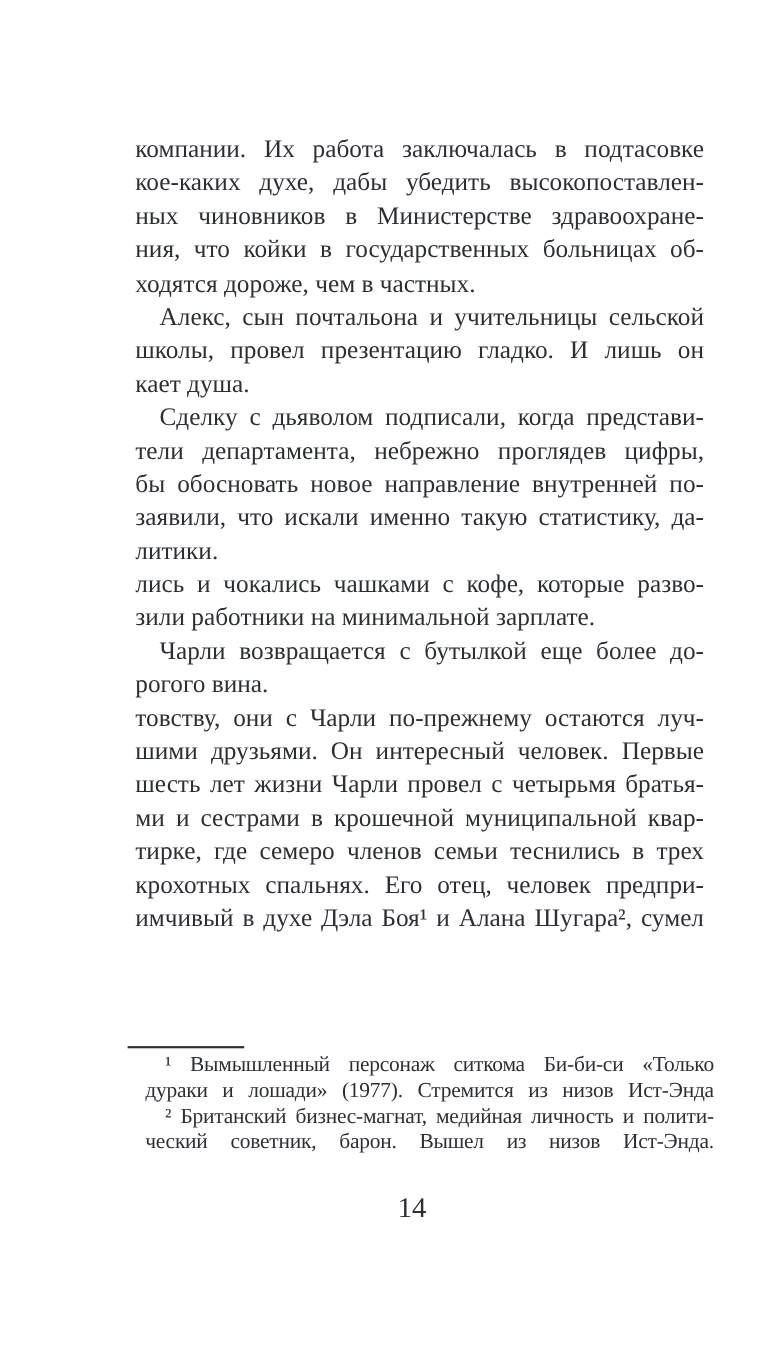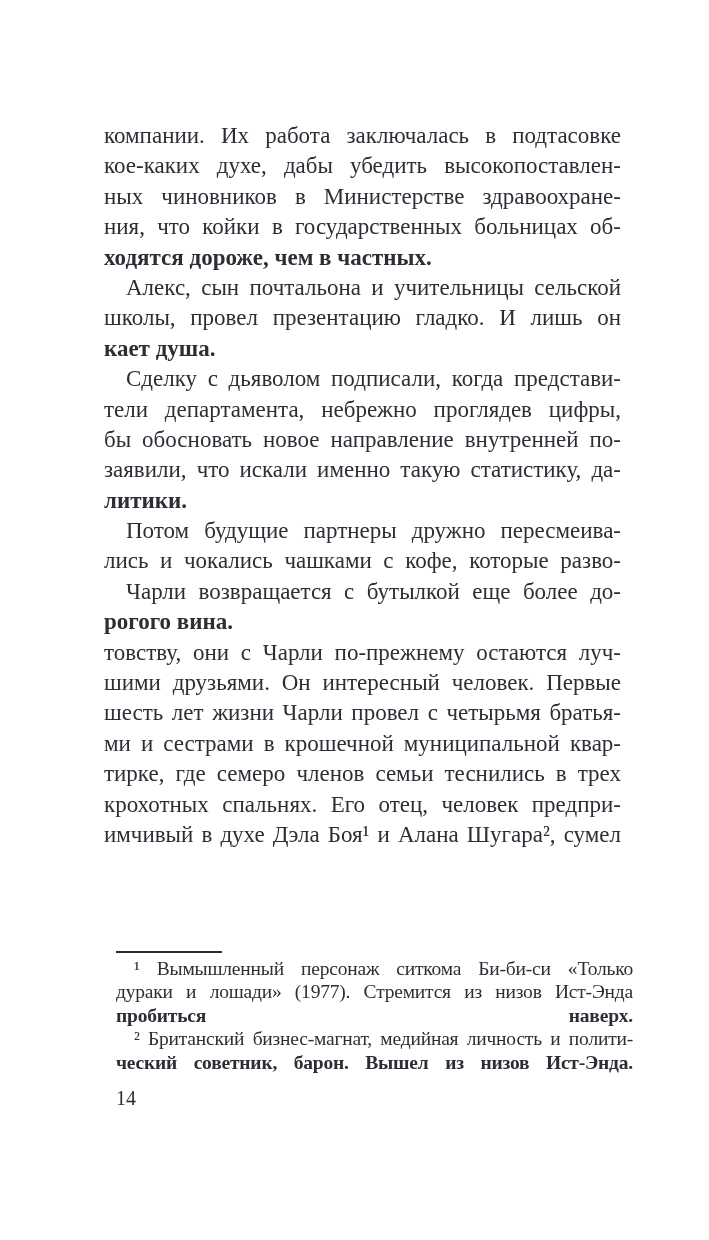--- a/index.html
+++ b/index.html
@@ -11,72 +11,71 @@
     position: relative;
     width: 709px;
     height: 1240px;
     background: var(--paper, #ffffff);
     font-family: "Liberation Serif", "DejaVu Serif", serif;
     color: var(--ink, #2c2e35);
     overflow: hidden;
   }
   .body-text {
     position: absolute;
-    left: 104px;
+    left: 123px;
     top: 121px;
     width: 517px;
     font-size: 23px;
     line-height: 30.4px;
   }
   .body-text .line {
     height: 30.4px;
     overflow: hidden;
     text-align: justify;
     text-align-last: justify;
   }
   .body-text .line.indent {
     padding-left: 22px;
   }
   .line.last {
     text-align-last: left;
-    font-weight: bold;
   }
   .footnote-rule {
     position: absolute;
     left: 116px;
     top: 951px;
     width: 106px;
     height: 2px;
     background: var(--ink, #2c2e35);
   }
   .footnotes {
     position: absolute;
-    left: 116px;
+    left: 132px;
     top: 957px;
     width: 517px;
     font-size: 19.5px;
     line-height: 23.4px;
     letter-spacing: -0.2px;
   }
   .footnotes .line {
     height: 23.4px;
     overflow: hidden;
     text-align: justify;
     text-align-last: justify;
   }
   .footnotes .line.indent {
     padding-left: 18px;
   }
   .page-number {
     position: absolute;
     left: 116px;
     top: 1083px;
     width: 517px;
-    text-align: left;
-    font-size: 20px;
+    text-align: center;
+    font-size: 26px;
     line-height: 30px;
   }
 </style>
 </head>
 <body>
 
 <main class="page">
   <section class="body-text">
       <div>
         <div class="line">компании. Их работа заключалась в подтасовке</div>
@@ -91,43 +90,42 @@
         <div class="line last">кает душа.</div>
       </div>
       <div>
         <div class="line indent">Сделку с дьяволом подписали, когда представи-</div>
         <div class="line">тели департамента, небрежно проглядев цифры,</div>
         <div class="line">бы обосновать новое направление внутренней по-</div>
         <div class="line">заявили, что искали именно такую статистику, да-</div>
         <div class="line last">литики.</div>
       </div>
       <div>
-        <div class="line indent">Потом будущие партнеры дружно пересмеива-</div>
         <div class="line">лись и чокались чашками с кофе, которые разво-</div>
+        <div class="line last">зили работники на минимальной зарплате.</div>
       </div>
       <div>
         <div class="line indent">Чарли возвращается с бутылкой еще более до-</div>
         <div class="line last">рогого вина.</div>
       </div>
       <div>
         <div class="line">товству, они с Чарли по-прежнему остаются луч-</div>
         <div class="line">шими друзьями. Он интересный человек. Первые</div>
         <div class="line">шесть лет жизни Чарли провел с четырьмя братья-</div>
         <div class="line">ми и сестрами в крошечной муниципальной квар-</div>
         <div class="line">тирке, где семеро членов семьи теснились в трех</div>
         <div class="line">крохотных спальнях. Его отец, человек предпри-</div>
         <div class="line">имчивый в духе Дэла Боя¹ и Алана Шугара², сумел</div>
       </div>
     </section>
   <div class="footnote-rule"></div>
   <section class="footnotes">
       <div>
         <div class="line indent">¹ Вымышленный персонаж ситкома Би-би-си «Только</div>
         <div class="line">дураки и лошади» (1977). Стремится из низов Ист-Энда</div>
-        <div class="line last">пробиться наверх.</div>
       </div>
       <div>
         <div class="line indent">² Британский бизнес-магнат, медийная личность и полити-</div>
         <div class="line last">ческий советник, барон. Вышел из низов Ист-Энда.</div>
       </div>
     </section>
   <div class="page-number">14</div>
 </main>
 
 </body></html>

